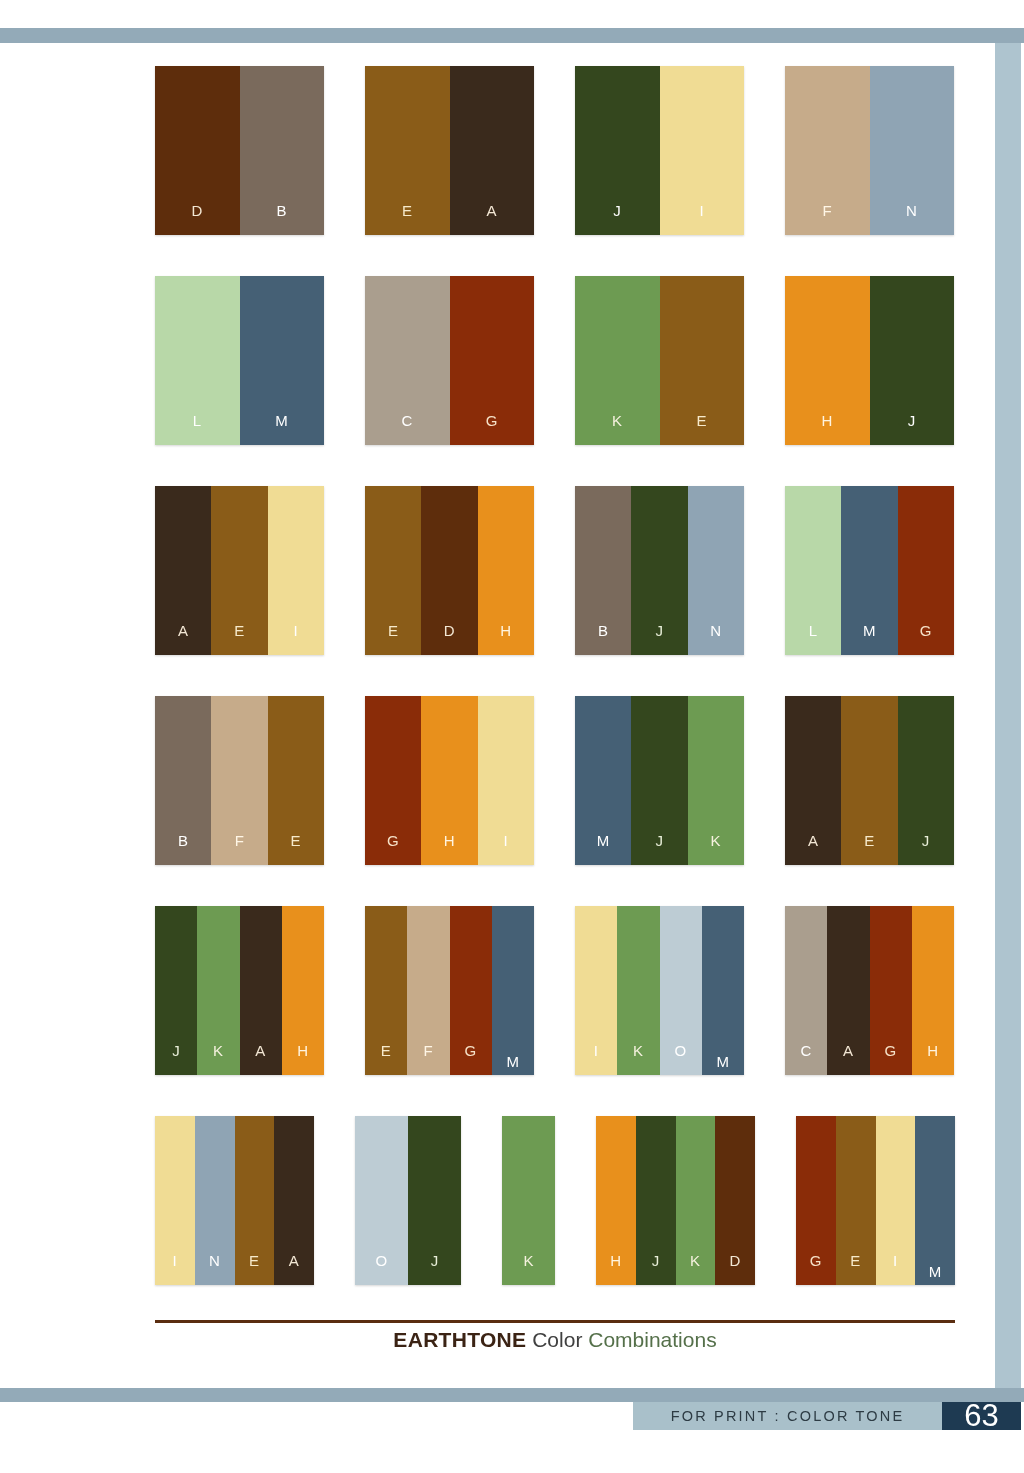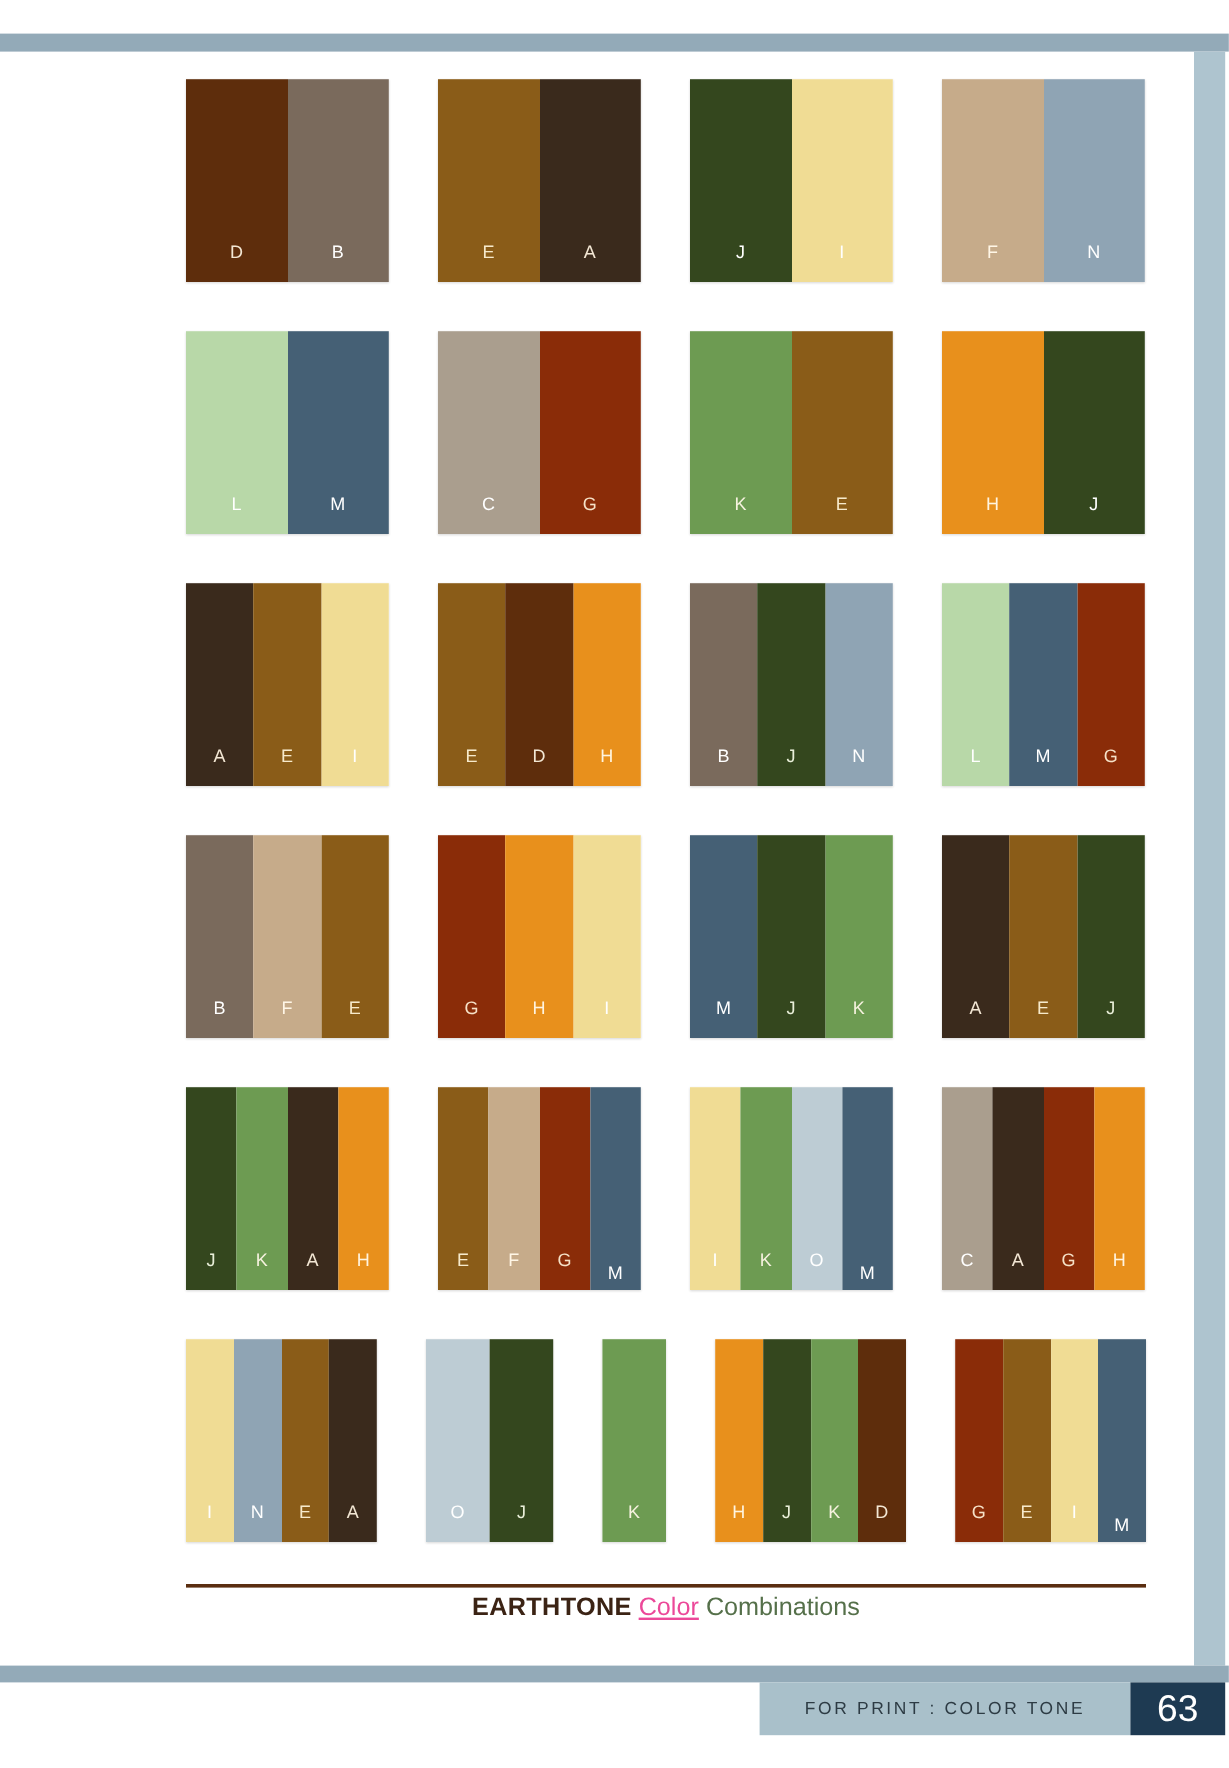--- a/index.html
+++ b/index.html
@@ -64,26 +64,26 @@
     position:absolute;left:155px;top:1320px;width:800px;height:3px;
     background:#5a2d10;
   }
   .footer-title{
     position:absolute;left:155px;top:1328px;width:800px;
     text-align:center;
     font-size:21px;
     white-space:nowrap;
   }
   .ft-a{color:#3b2314;font-weight:bold;letter-spacing:.3px;}
-  .ft-b{color:#ec4899;text-decoration:underline;}
+  .ft-b{color:#404040;}
   .ft-c{color:#55704a;margin-top:44px;}
   
   .footbar{
     position:absolute;left:633px;top:1402px;
-    width:388px;height:44px;
+    width:388px;height:28px;
     display:flex;align-items:stretch;
   }
   .footbar-label{
     flex:1 1 auto;
     background:#a9c0ca;
     display:flex;align-items:center;justify-content:center;
     color:#2d3b44;
     font-size:14.5px;
     letter-spacing:2.2px;
   }

